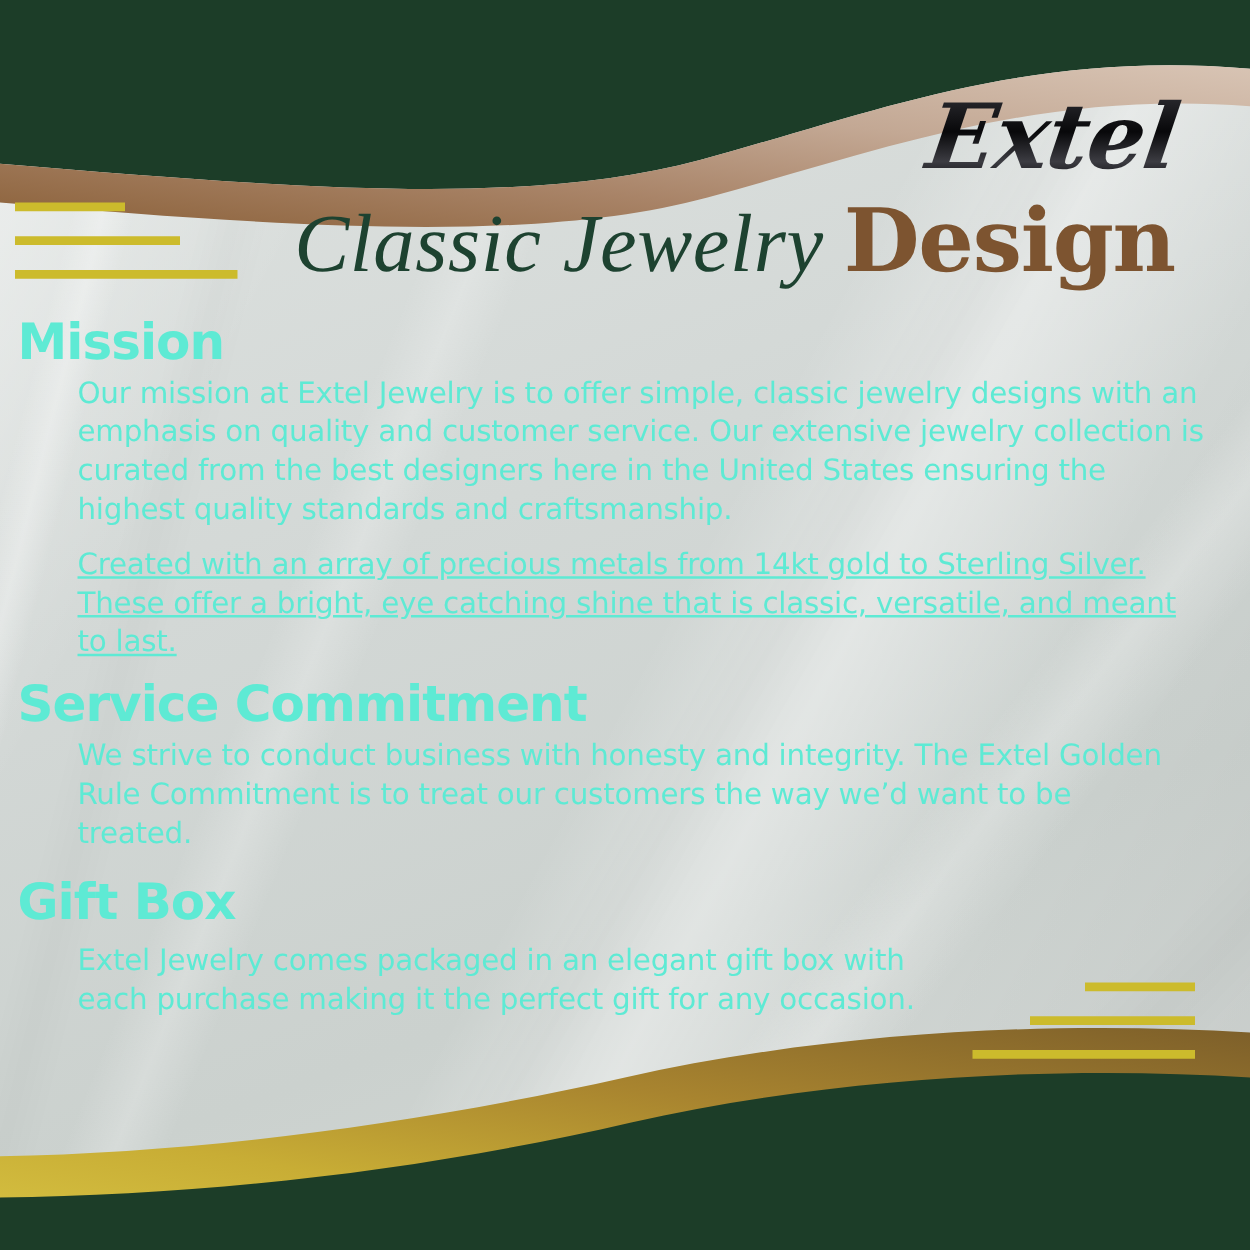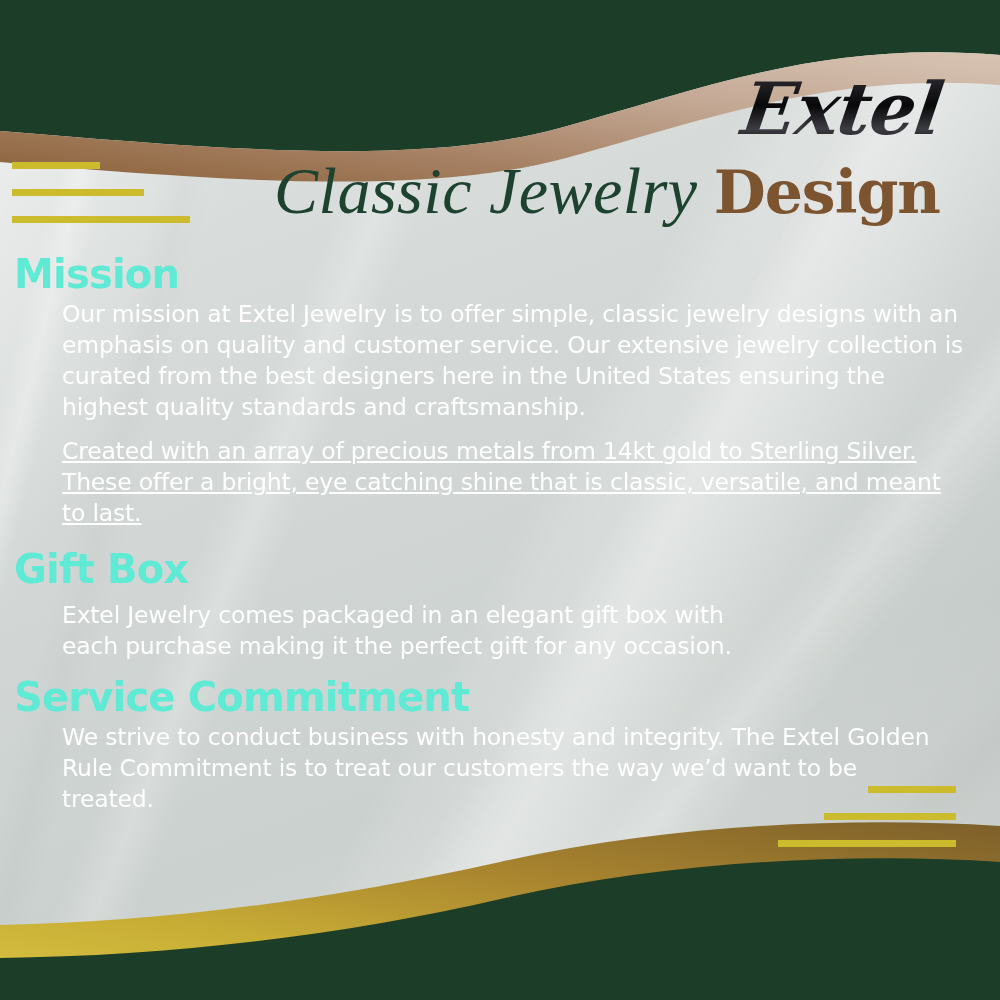--- a/index.html
+++ b/index.html
@@ -95,21 +95,21 @@
     font-family: Liberation Serif, serif;
     font-style: italic;
     font-size: 66px;
     font-weight: 400;
     color: #1d4230;
     letter-spacing: 0.5px;
   }
   .headline .hl-bold {
     font-family: "DejaVu Serif", "Liberation Serif", serif;
     font-style: normal;
-    font-size: 60px;
+    font-size: 70px;
     font-weight: 700;
     color: #7d5430;
     margin-left: 16px;
     letter-spacing: -1px;
     text-align: center;
   }
 
   
   .accent-lines {
     position: absolute;
@@ -150,21 +150,21 @@
     letter-spacing: -0.8px;
     color: #5eead4;
   }
   .section-body {
     margin: 0 34px 0 62px;
     font-family: "DejaVu Sans", "Liberation Sans", sans-serif;
     font-weight: 500;
     font-size: 23.5px;
     line-height: 1.32;
     letter-spacing: -0.2px;
-    color: #ffffff;
+    color: #5eead4;
   }
   .sec-mission   .section-body { margin-right: 28px; }
   .sec-materials .section-body { margin-right: 40px; text-decoration: underline; }
   .sec-service   .section-body { margin-right: 55px; }
   .sec-giftbox   { margin-top: 18px; }
   .sec-giftbox   .section-body { margin-top: 8px; margin-right: 230px; }
 </style>
 </head>
 <body>
 
@@ -222,25 +222,25 @@
 
     <div class="section sec-mission">
       <h2 class="section-heading">Mission</h2>
       <p class="section-body">Our mission at Extel Jewelry is to offer simple, classic jewelry designs with an emphasis on quality and customer service. Our extensive jewelry collection is curated from the best designers here in the United States ensuring the highest quality standards and craftsmanship.</p>
     </div>
 
     <div class="section sec-materials">
       <p class="section-body">Created with an array of precious metals from 14kt gold to Sterling Silver. These offer a bright, eye catching shine that is classic, versatile, and meant to last.</p>
     </div>
 
+    <div class="section sec-service">
+      <h2 class="section-heading">Service Commitment</h2>
+      <p class="section-body">We strive to conduct business with honesty and integrity. The Extel Golden Rule Commitment is to treat our customers the way we’d want to be treated.</p>
+    </div>
+
     <div class="section sec-giftbox">
       <h2 class="section-heading">Gift Box</h2>
       <p class="section-body">Extel Jewelry comes packaged in an elegant gift box with each purchase making it the perfect gift for any occasion.</p>
     </div>
 
-    <div class="section sec-service">
-      <h2 class="section-heading">Service Commitment</h2>
-      <p class="section-body">We strive to conduct business with honesty and integrity. The Extel Golden Rule Commitment is to treat our customers the way we’d want to be treated.</p>
-    </div>
-
   </div>
 
 </div>
 
 </body></html>

